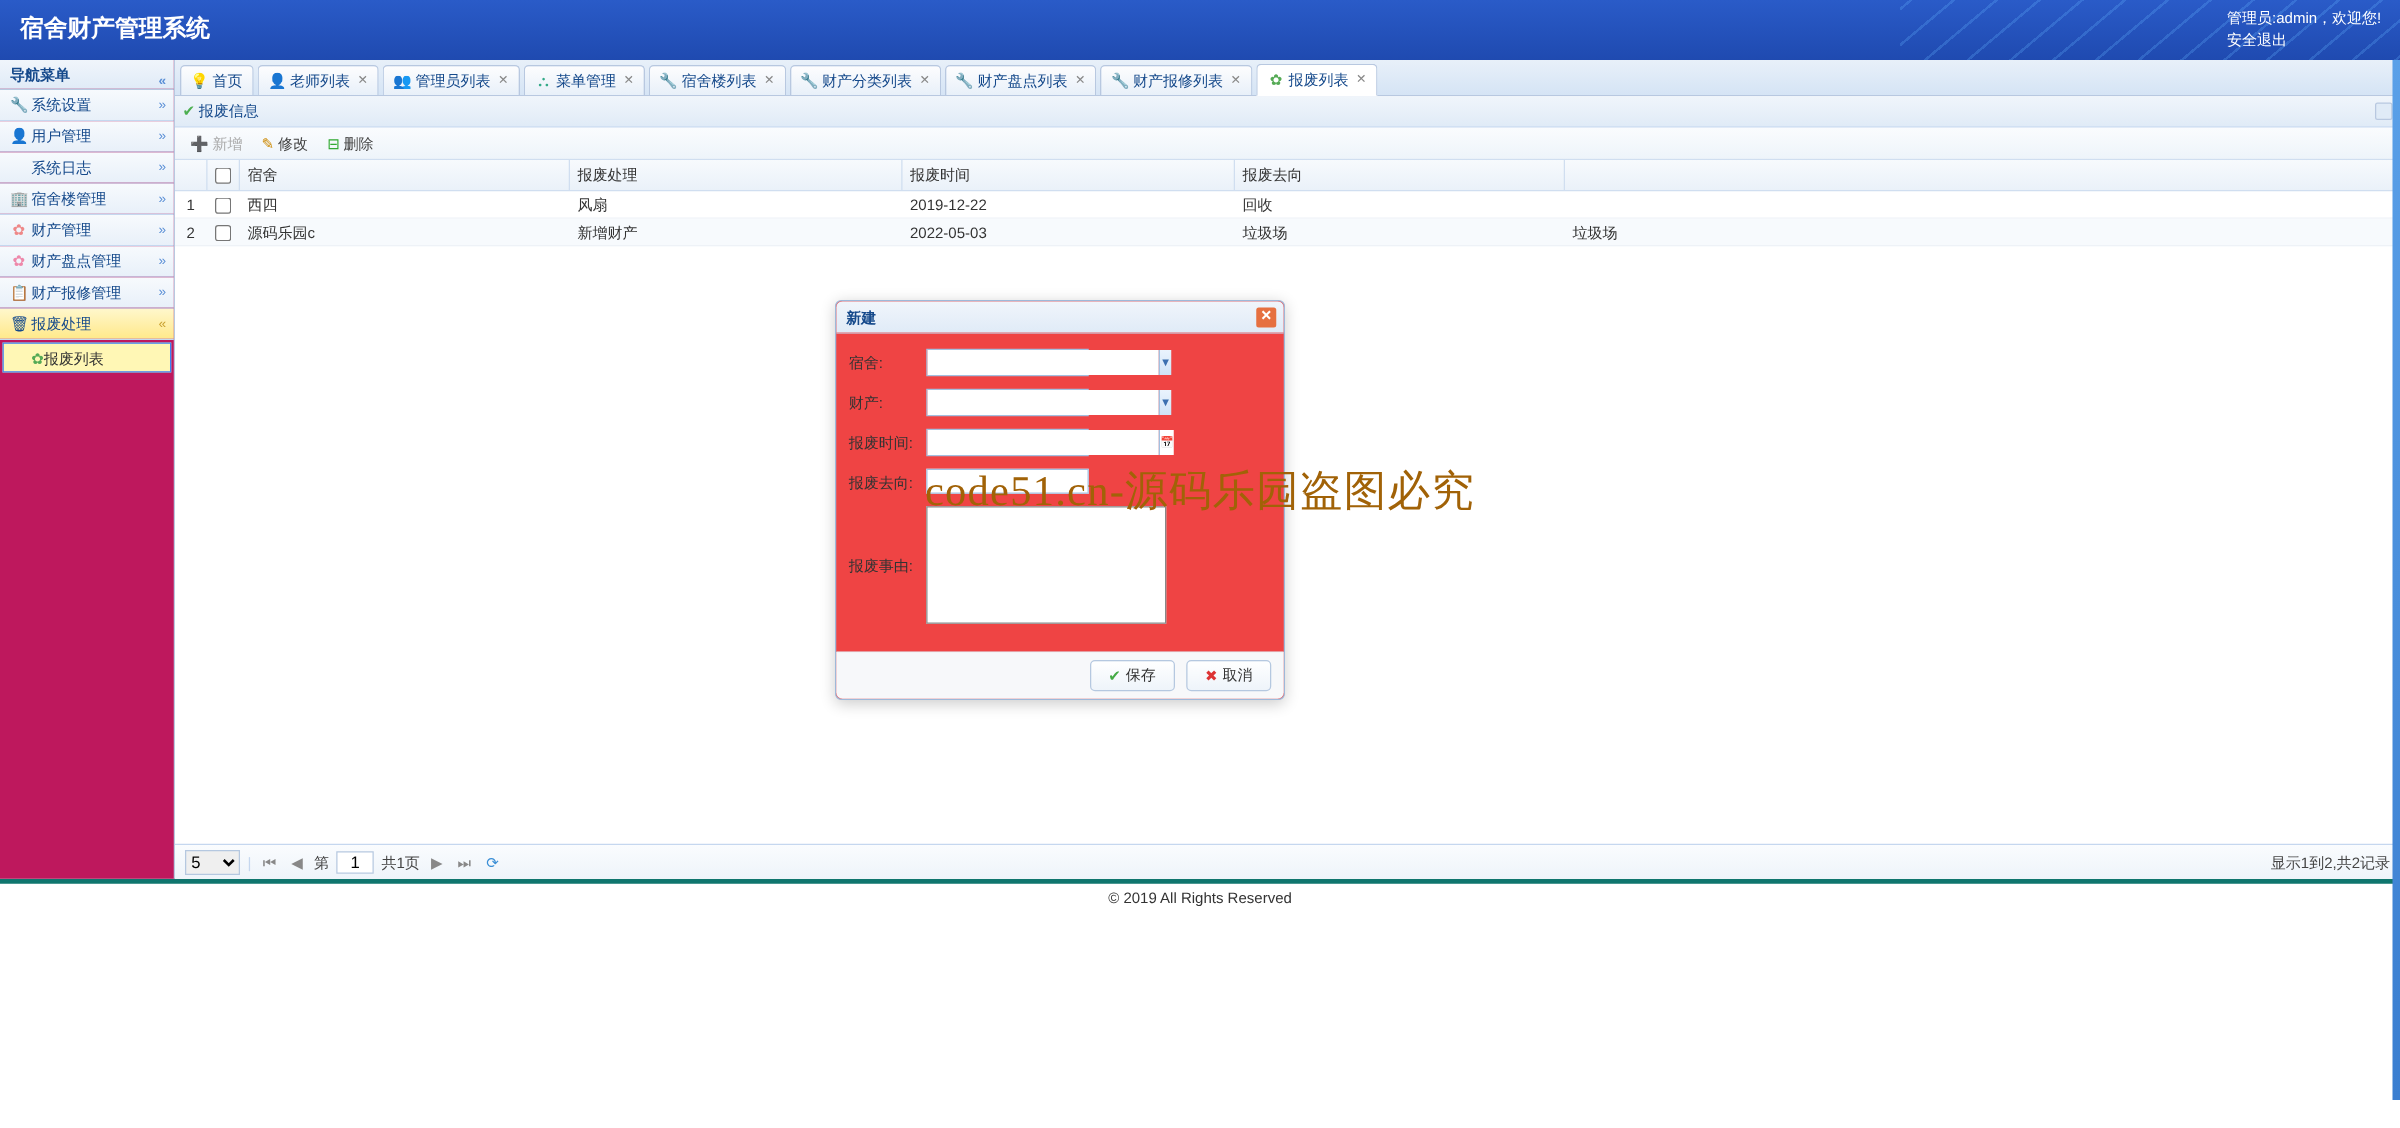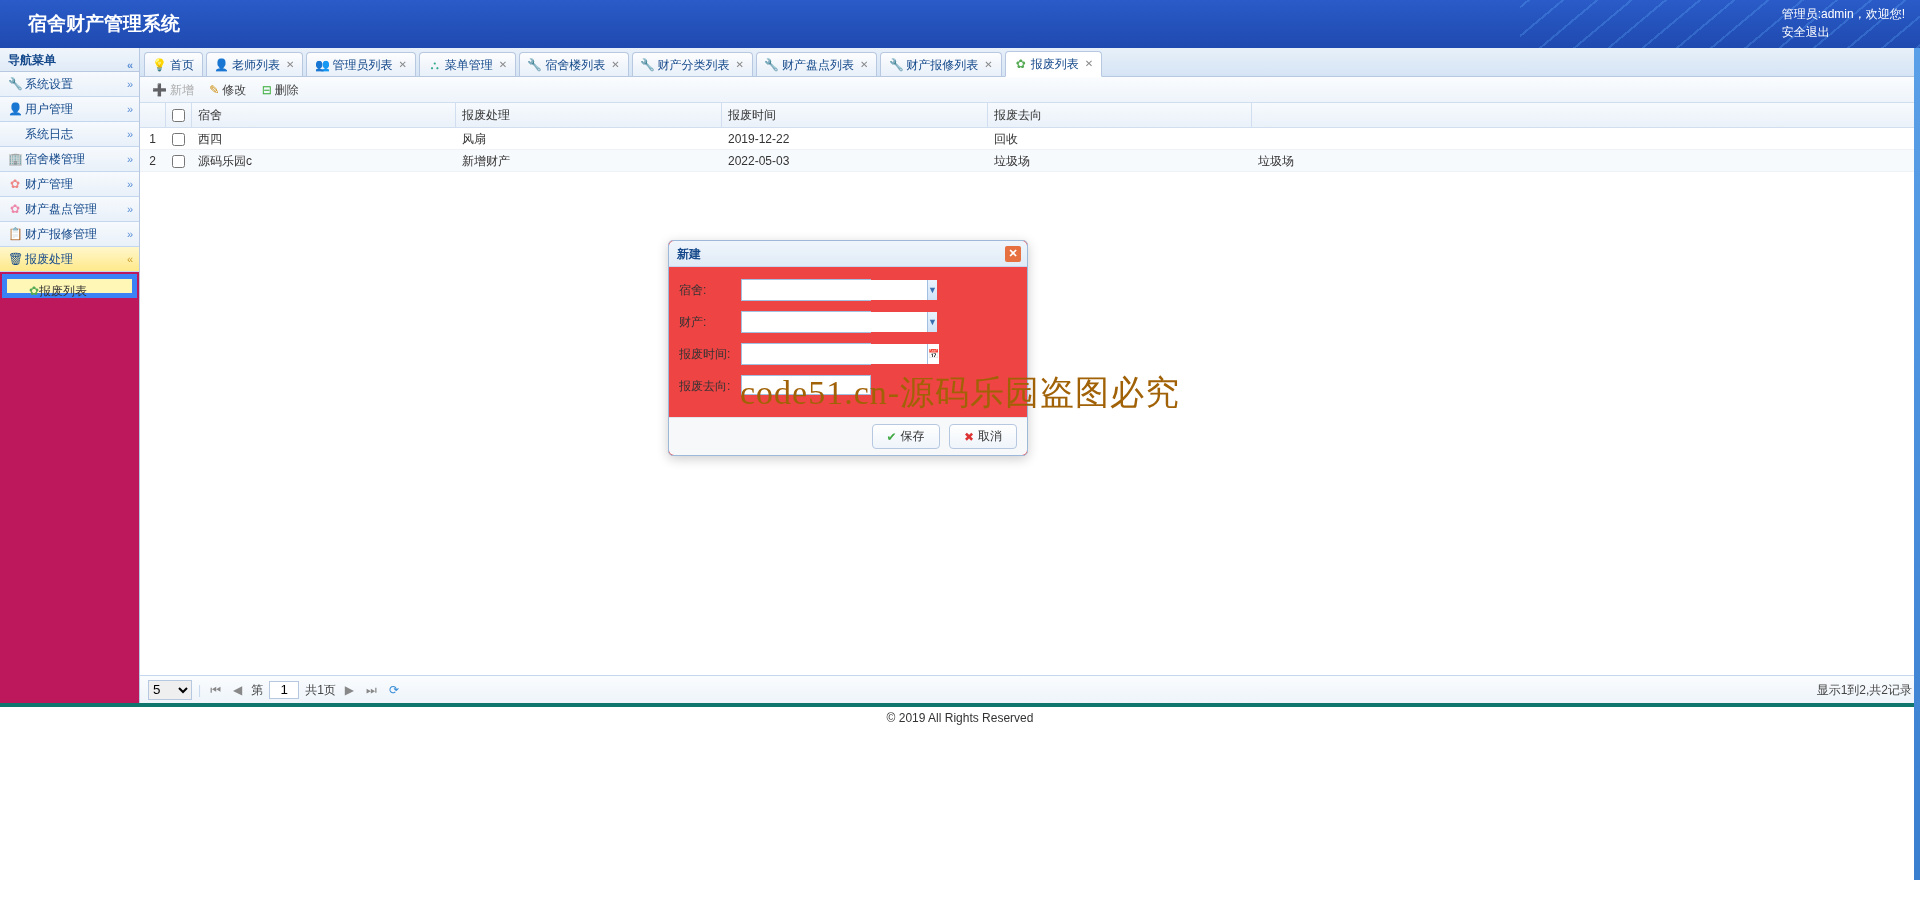--- a/index.html
+++ b/index.html
@@ -1,29 +1,29 @@
 <!DOCTYPE html>
 <html><head>
 <meta charset="utf-8">
 <style>
 * { box-sizing: border-box; margin: 0; padding: 0; }
 body { font-family: Arial, "Microsoft YaHei", sans-serif; font-size: 12px; color: #333; background: #fff; overflow: hidden; width: 1920px; height: 902px; position: relative; }
 .header { height: 48px; background: linear-gradient(to bottom, #2a5bc8, #1f4ab0); position: relative; overflow: hidden; }
 .header::before { content: ""; position: absolute; right: 0; top: -20px; width: 400px; height: 100px; background: repeating-linear-gradient(140deg, transparent, transparent 20px, rgba(100,180,255,0.25) 20px, rgba(100,180,255,0.25) 22px); }
-.header-title { color: #fff; font-size: 19px; font-weight: bold; line-height: 48px; padding-left: 28px; }
+.header-title { color: #fff; font-size: 19px; font-weight: bold; line-height: 48px; padding-left: 16px; }
 .header-right { position: absolute; right: 15px; top: 5px; color: #fff; font-size: 12px; line-height: 18px; }
 .main { display: flex; height: 655px; }
 .sidebar { width: 140px; border-right: 1px solid #b8c8e0; background: #be185d; }
 .sidebar-header { background: linear-gradient(to bottom, #f0f5fb, #e0ebf7); border-bottom: 1px solid #b8c8e0; height: 24px; line-height: 24px; padding-left: 8px; font-weight: bold; color: #15498b; position: relative; }
 .sidebar-header .coll { position: absolute; right: 6px; top: 5px; color: #5a8fd6; font-size: 11px; }
 .accordion-item { background: linear-gradient(to bottom, #f7fafd, #e8f0f9); border-bottom: 1px solid #c5d7ef; height: 25px; line-height: 25px; padding-left: 8px; color: #15498b; position: relative; cursor: pointer; }
 .accordion-item.active { background: linear-gradient(to bottom, #fff7cc, #ffe98a); }
 .accordion-item .icn { display: inline-block; width: 14px; text-align: center; margin-right: 3px; }
 .accordion-item .arr { position: absolute; right: 6px; top: 0; color: #5a8fd6; font-size: 11px; }
-.tree-item { background: #fff7b5; border: 5px solid #3b82f6; height: 24px; line-height: 24px; padding-left: 22px; color: #333; margin: 2px; cursor: pointer; }
+.tree-item { background: #fff7b5; border: 1px solid #3b82f6; height: 24px; line-height: 24px; padding-left: 22px; color: #333; margin: 2px; cursor: pointer; }
 .content { flex: 1; display: flex; flex-direction: column; background: #fff; position: relative; }
 .tabs { background: linear-gradient(to bottom, #e8f0f9, #d5e4f5); height: 29px; border-bottom: 1px solid #b8c8e0; display: flex; align-items: flex-end; padding-left: 4px; }
 .tab { background: linear-gradient(to bottom, #fdfdfe, #e8f0f9); border: 1px solid #b8c8e0; border-bottom: none; border-radius: 4px 4px 0 0; height: 24px; line-height: 22px; padding: 0 8px; margin-right: 3px; cursor: pointer; display: flex; align-items: center; gap: 3px; font-size: 12px; color: #15498b; }
 .tab .icn { width: 14px; height: 14px; display: inline-flex; align-items: center; justify-content: center; }
 .tab .cls { color: #888; margin-left: 3px; cursor: pointer; font-size: 10px; }
 .tab.active { background: #fff; height: 26px; border-bottom: 1px solid #fff; margin-bottom: -1px; }
 .panel-header { background: linear-gradient(to bottom, #f0f5fb, #e0ebf7); border-bottom: 1px solid #c5d7ef; height: 25px; line-height: 25px; padding-left: 6px; color: #15498b; position: relative; }
 .panel-header .icn { color: #4caf50; margin-right: 3px; }
 .panel-header .coll { position: absolute; right: 6px; top: 5px; background: #e0ebf7; border: 1px solid #b8c8e0; width: 14px; height: 14px; border-radius: 2px; }
 .toolbar { background: linear-gradient(to bottom, #fafcfe, #eef4fa); border-bottom: 1px solid #d0def0; height: 26px; line-height: 26px; padding-left: 6px; }
@@ -132,20 +132,21 @@
           <span>财产报修列表</span>
           <span class="cls">✕</span>
         </div>
       <div class="tab active">
           <span class="icn" style="color:#5a5">✿</span>
           <span>报废列表</span>
           <span class="cls">✕</span>
         </div>
     </div>
 
+    <div class="panel-header"><span class="icn">✔</span><span>报废信息</span><span class="coll"></span></div>
     <div class="toolbar">
       <span class="btn disabled">
           <span style="color:#4a4">➕</span>
           <span>新增</span>
         </span>
       <span class="btn">
           <span style="color:#c80">✎</span>
           <span>修改</span>
         </span>
       <span class="btn">
@@ -220,20 +221,24 @@
         <label>报废时间:</label>
         <div class="combo datef">
           <input style="">
           <span class="trg">📅</span>
         </div>
       </div>
     <div class="frow">
         <label>报废去向:</label>
         <input class="tx" style="">
       </div>
+    <div class="frow">
+        <label style="padding-top:40px">报废事由:</label>
+        <textarea style=""></textarea>
+      </div>
   </div>
   <div class="dlg-btns">
     <span class="b">
         <span style="color:#4a4">✔</span>
         <span>保存</span>
       </span>
     <span class="b">
         <span style="color:#d33">✖</span>
         <span>取消</span>
       </span>

